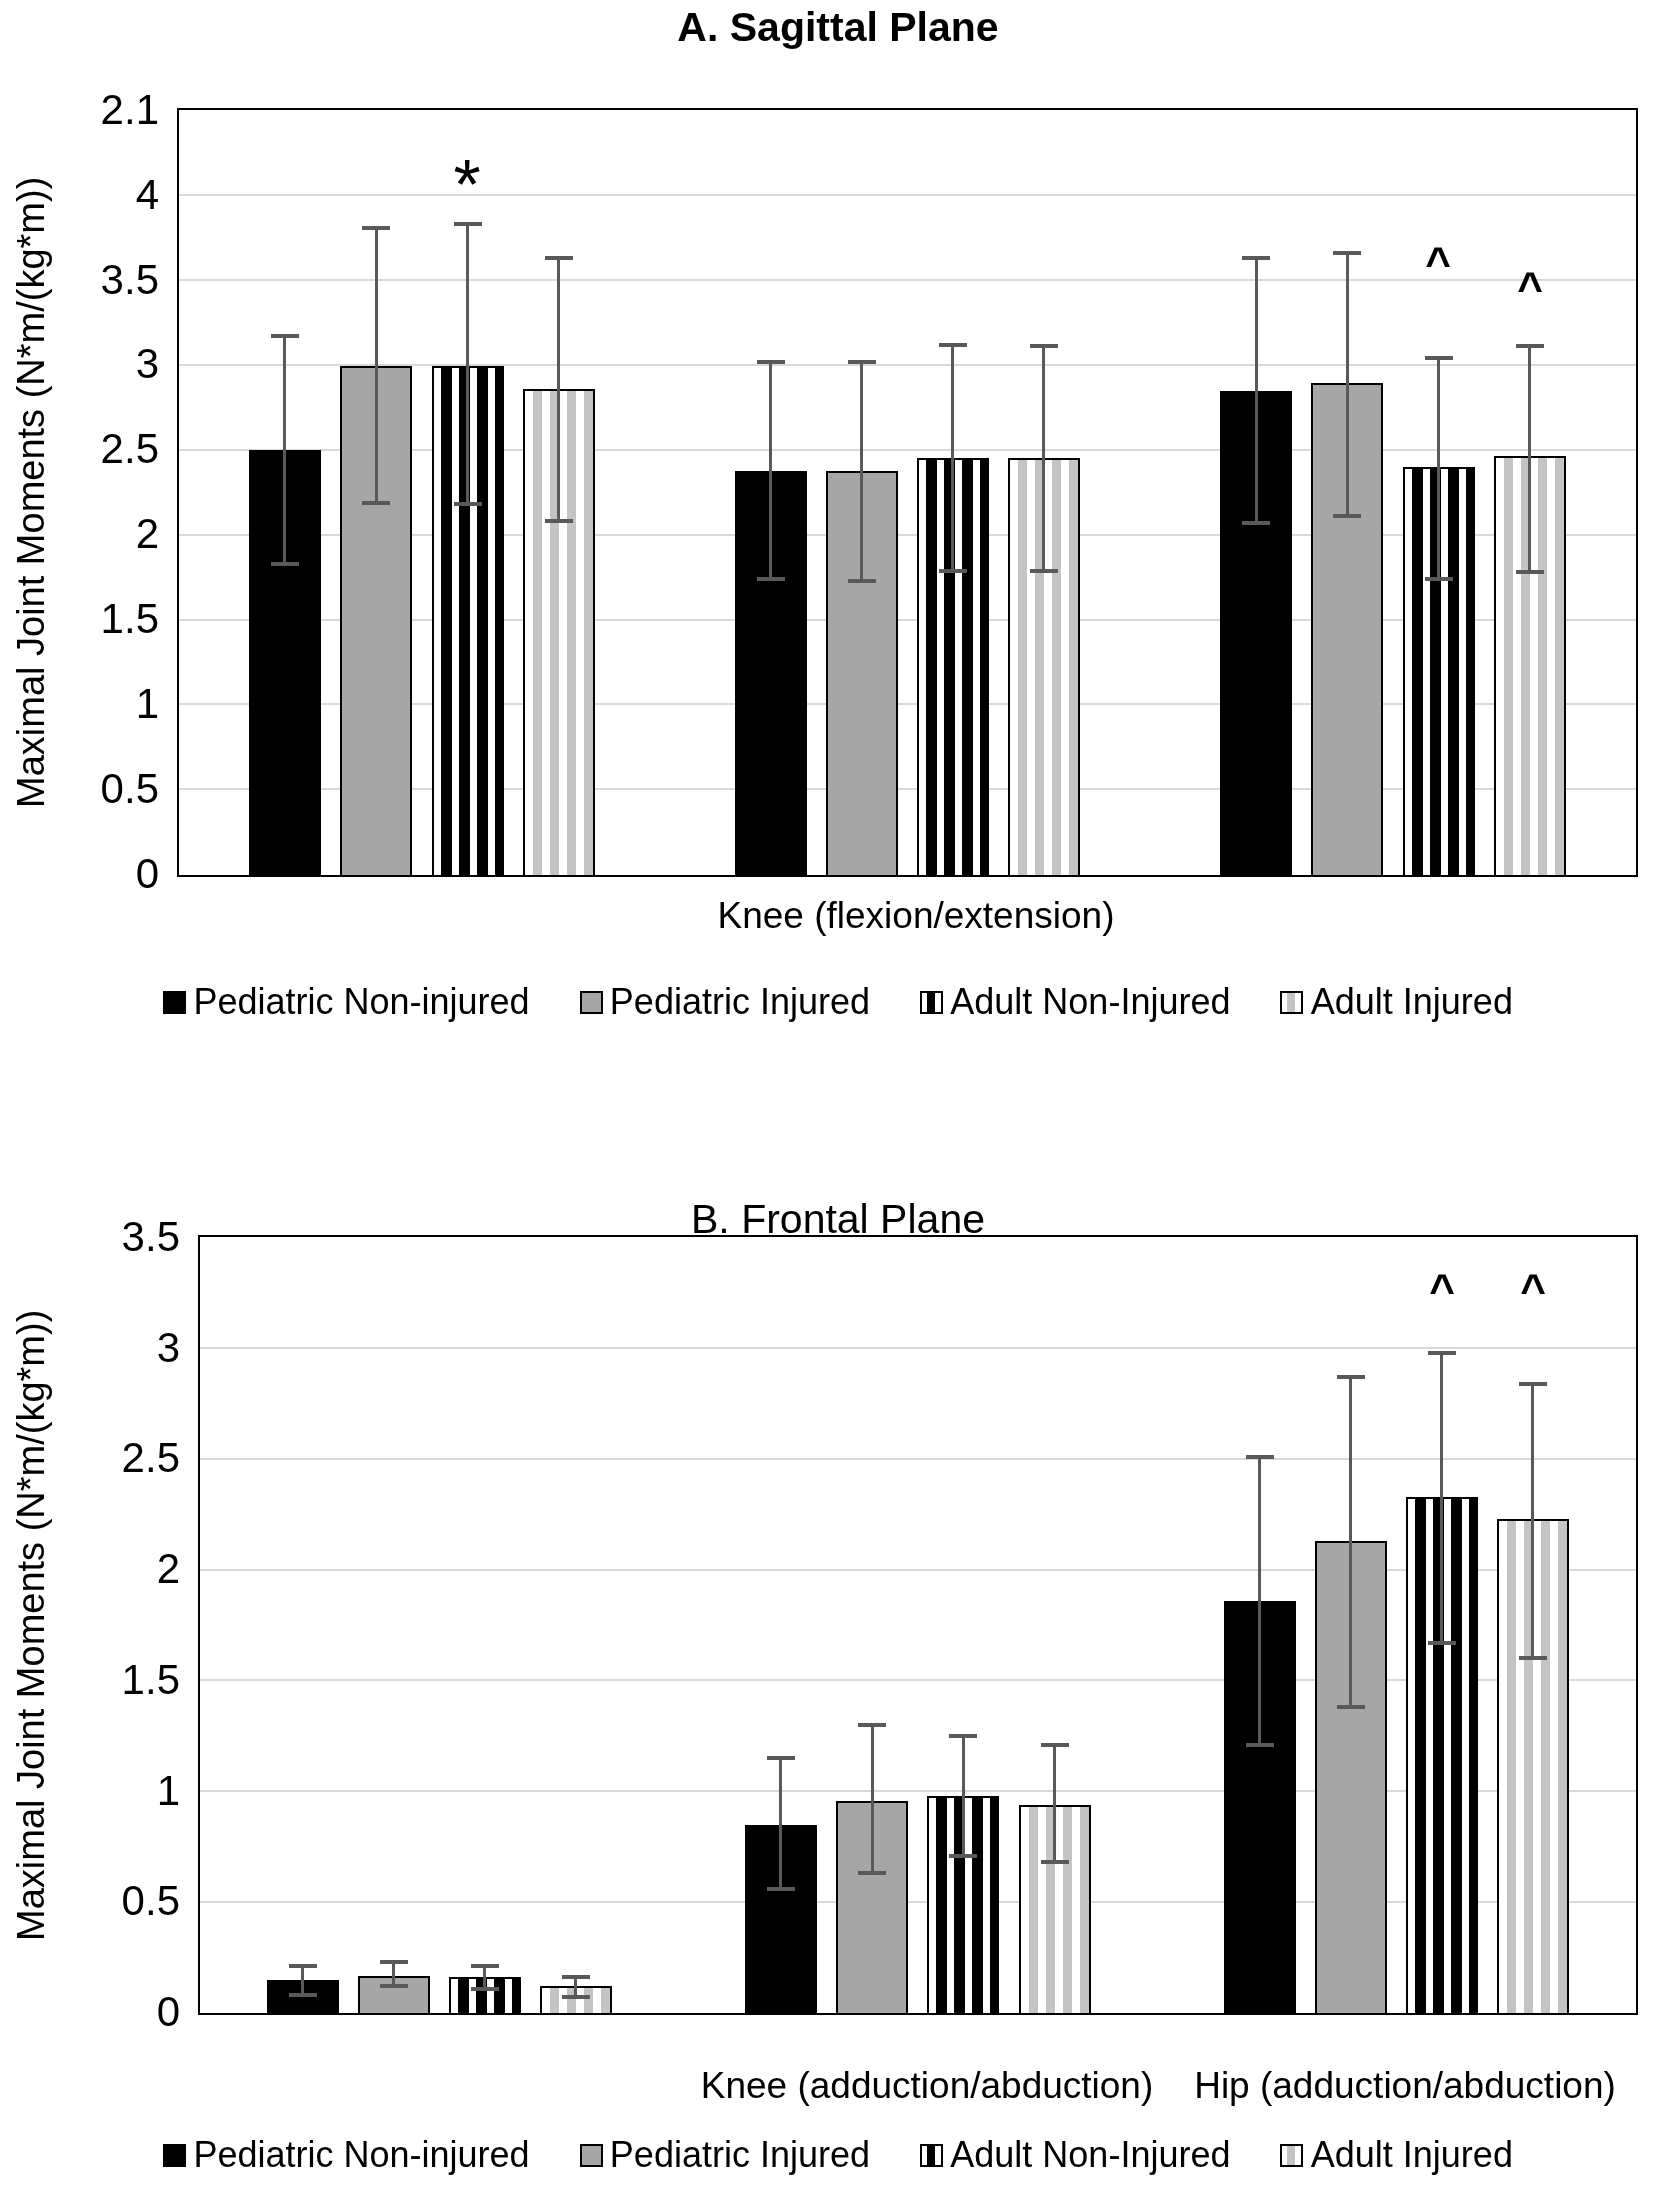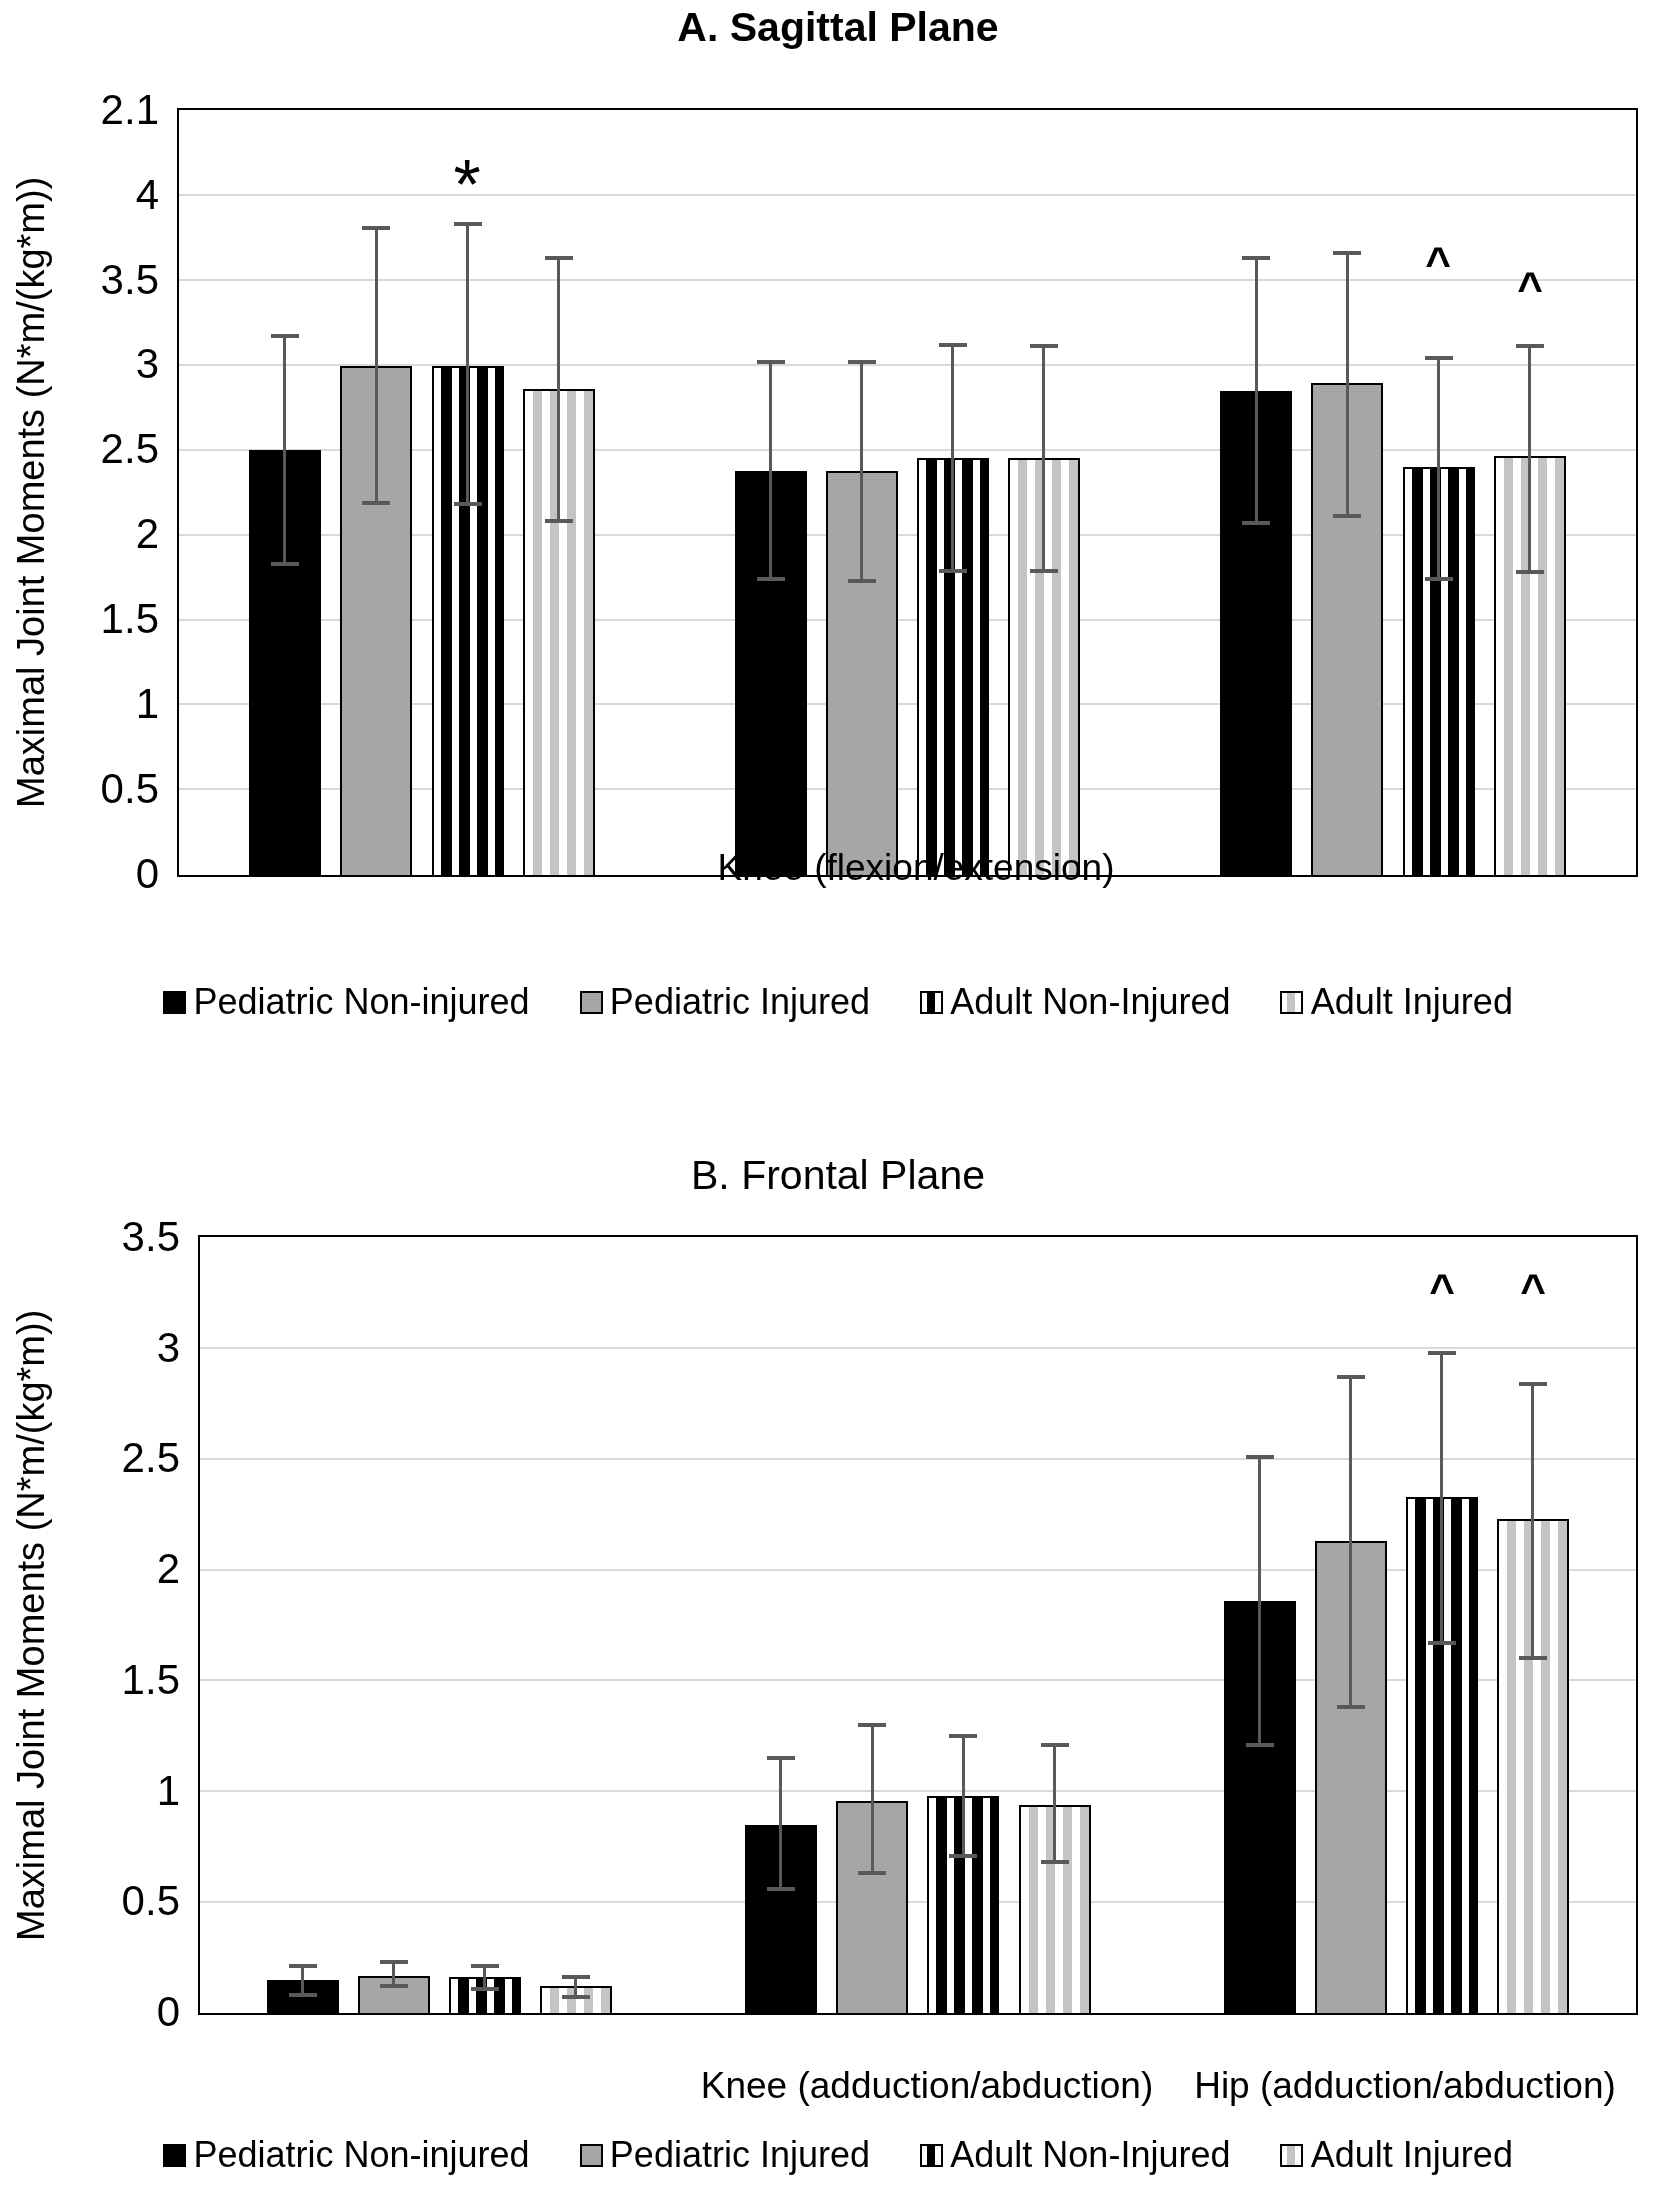--- a/index.html
+++ b/index.html
@@ -114,21 +114,21 @@
       <div class="leg-item">
         <span class="leg-marker lm-stripes-black"></span>
         <span class="leg-label">Adult Non-Injured</span>
       </div>
       <div class="leg-item">
         <span class="leg-marker lm-stripes-gray"></span>
         <span class="leg-label">Adult Injured</span>
       </div>
     </div>
 
-  <h2 class="chart-title" id="title-1" style="top: 1152px;">B. Frontal Plane</h2>
+  <h2 class="chart-title" id="title-1" style="top: 1196px;">B. Frontal Plane</h2>
   <div class="ylab" id="ylab-1" style="left: 9.8px; top: 1235px; height: 780px; width: 57px;">Maximal Joint Moments (N*m/(kg*m))</div>
   <div class="plot" id="plot-1" style="left: 198px; top: 1235px; width: 1440px; height: 780px;">
       <div class="gridline" style="background: rgb(217, 217, 217); top: 110px;"></div>
       <div class="gridline" style="background: rgb(217, 217, 217); top: 221px;"></div>
       <div class="gridline" style="background: rgb(217, 217, 217); top: 332px;"></div>
       <div class="gridline" style="background: rgb(217, 217, 217); top: 442px;"></div>
       <div class="gridline" style="background: rgb(217, 217, 217); top: 553px;"></div>
       <div class="gridline" style="background: rgb(217, 217, 217); top: 664px;"></div>
       <div class="bar solid-black" style="left: 67px; width: 72px; height: 33px;"></div>
       <div class="bar solid-black" style="left: 545px; width: 72px; height: 188px;"></div>
@@ -203,21 +203,21 @@
 <div class="ytick" style="left: 53px; top: 89px;">2.1</div>
     <div class="ytick" style="left: 53px; top: 174px;">4</div>
     <div class="ytick" style="left: 53px; top: 259px;">3.5</div>
     <div class="ytick" style="left: 53px; top: 343px;">3</div>
     <div class="ytick" style="left: 53px; top: 428px;">2.5</div>
     <div class="ytick" style="left: 53px; top: 513px;">2</div>
     <div class="ytick" style="left: 53px; top: 598px;">1.5</div>
     <div class="ytick" style="left: 53px; top: 683px;">1</div>
     <div class="ytick" style="left: 53px; top: 768px;">0.5</div>
     <div class="ytick" style="left: 53px; top: 853px;">0</div>
-    <div class="xlab" style="left: 916px; top: 847px; text-align: center;">Knee (flexion/extension)</div>
+    <div class="xlab" style="left: 916px; top: 895px; text-align: center;">Knee (flexion/extension)</div>
     <div class="ytick" style="left: 74px; top: 1216px;">3.5</div>
     <div class="ytick" style="left: 74px; top: 1327px;">3</div>
     <div class="ytick" style="left: 74px; top: 1437px;">2.5</div>
     <div class="ytick" style="left: 74px; top: 1548px;">2</div>
     <div class="ytick" style="left: 74px; top: 1659px;">1.5</div>
     <div class="ytick" style="left: 74px; top: 1770px;">1</div>
     <div class="ytick" style="left: 74px; top: 1880px;">0.5</div>
     <div class="ytick" style="left: 74px; top: 1991px;">0</div>
     <div class="xlab" style="left: 927px; top: 2065px;">Knee (adduction/abduction)</div>
     <div class="xlab" style="left: 1405px; top: 2065px;">Hip (adduction/abduction)</div>

